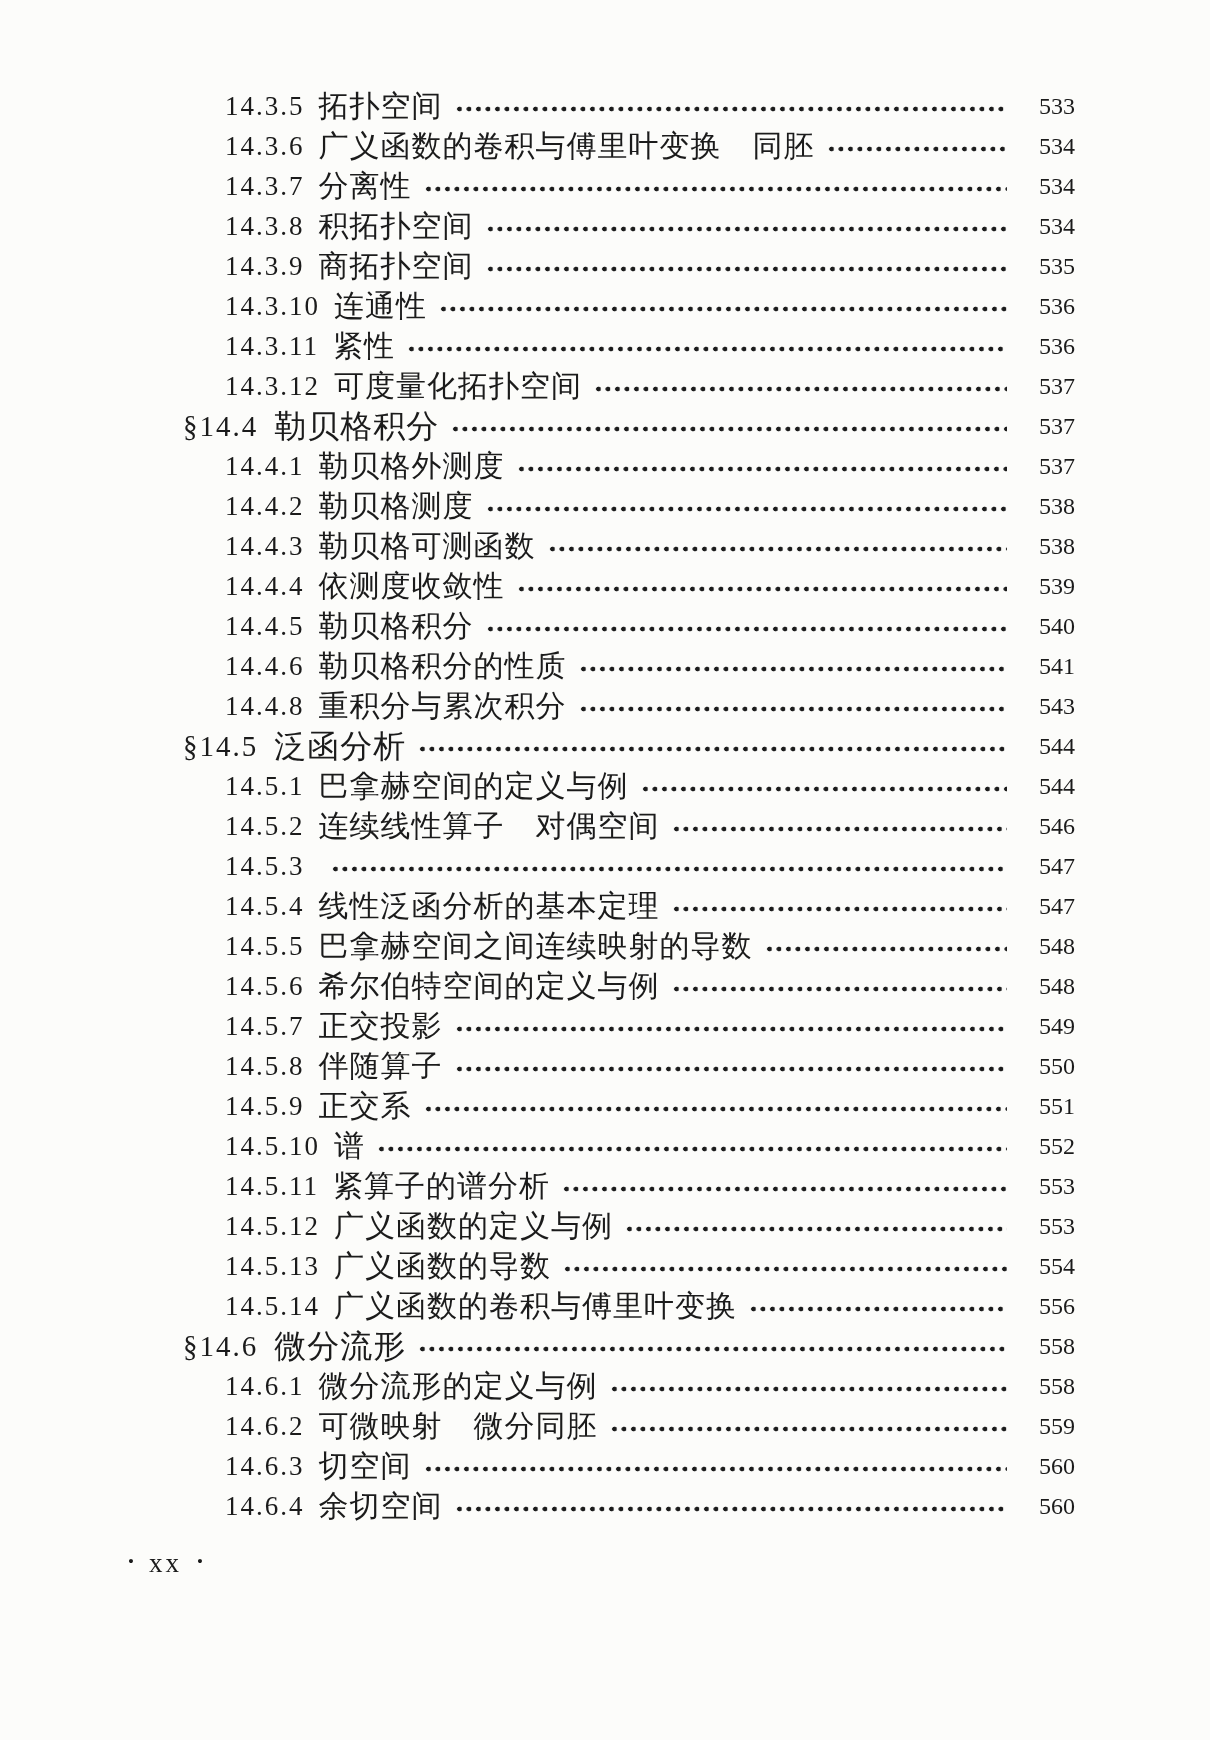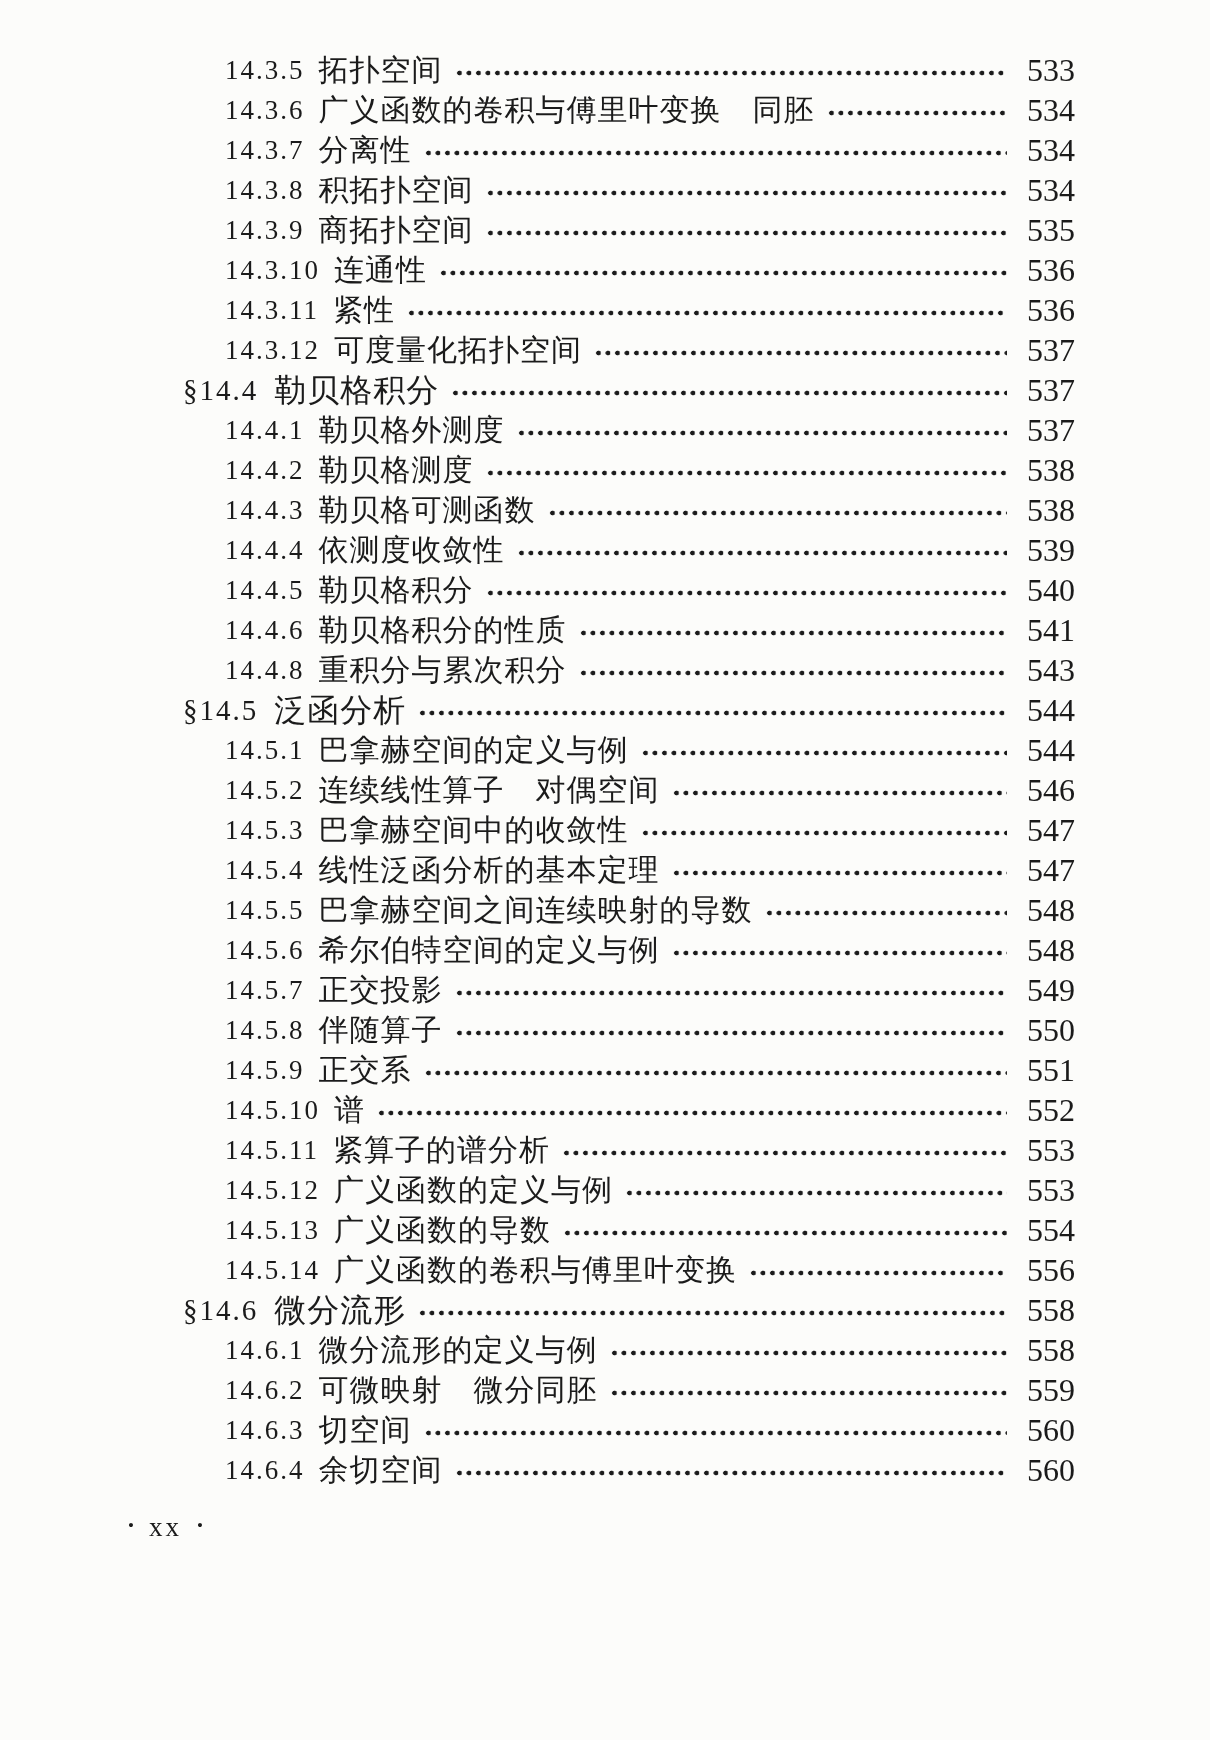--- a/index.html
+++ b/index.html
@@ -13,21 +13,21 @@
     color: #1b1b1b;
     font-family: "Liberation Serif", "DejaVu Serif", serif;
     overflow: hidden;
   }
   .scan-page {
     position: relative;
     width: 100%;
     height: 100%;
   }
   .toc {
-    padding: 50px 135px 0 0;
+    padding: 86px 135px 0 0;
   }
   .row {
     display: flex;
     align-items: center;
     height: 40px;
     font-size: 30px;
     line-height: 40px;
     white-space: nowrap;
   }
   .row.sub      { padding-left: 225px; }
@@ -57,21 +57,21 @@
     background-image: radial-gradient(circle at 4.5px 5px, #1b1b1b 2.1px, rgba(0,0,0,0) 2.7px);
     background-size: 9.5px 10px;
     background-repeat: repeat-x;
     background-position: left center;
     min-width: 30px;
   }
   .pg {
     min-width: 58px;
     text-align: right;
     margin-left: 10px;
-    font-size: 32px;
+    font-size: 24px;
   }
   .footer {
     margin-top: 22px;
     padding-left: 128px;
     display: flex;
     align-items: center;
     gap: 15px;
     font-size: 26px;
   }
   .footer .fbullet {
@@ -199,21 +199,20 @@
     <span class="pg">544</span>
   </div>
       <div class="row sub">
     <span class="num">14.5.2</span>
     <span class="title">连续线性算子　对偶空间</span>
     <span class="leader"></span>
     <span class="pg">546</span>
   </div>
       <div class="row sub">
     <span class="num">14.5.3</span>
-    <span class="title">巴拿赫空间中的收敛性</span>
     <span class="leader"></span>
     <span class="pg">547</span>
   </div>
       <div class="row sub">
     <span class="num">14.5.4</span>
     <span class="title">线性泛函分析的基本定理</span>
     <span class="leader"></span>
     <span class="pg">547</span>
   </div>
       <div class="row sub">

